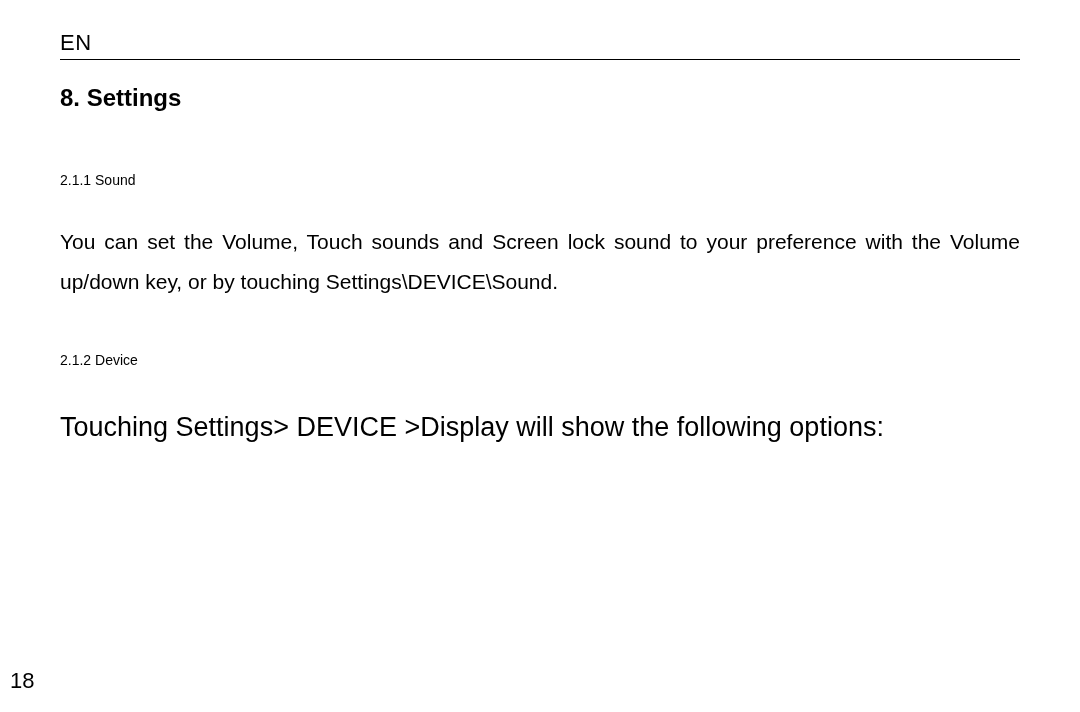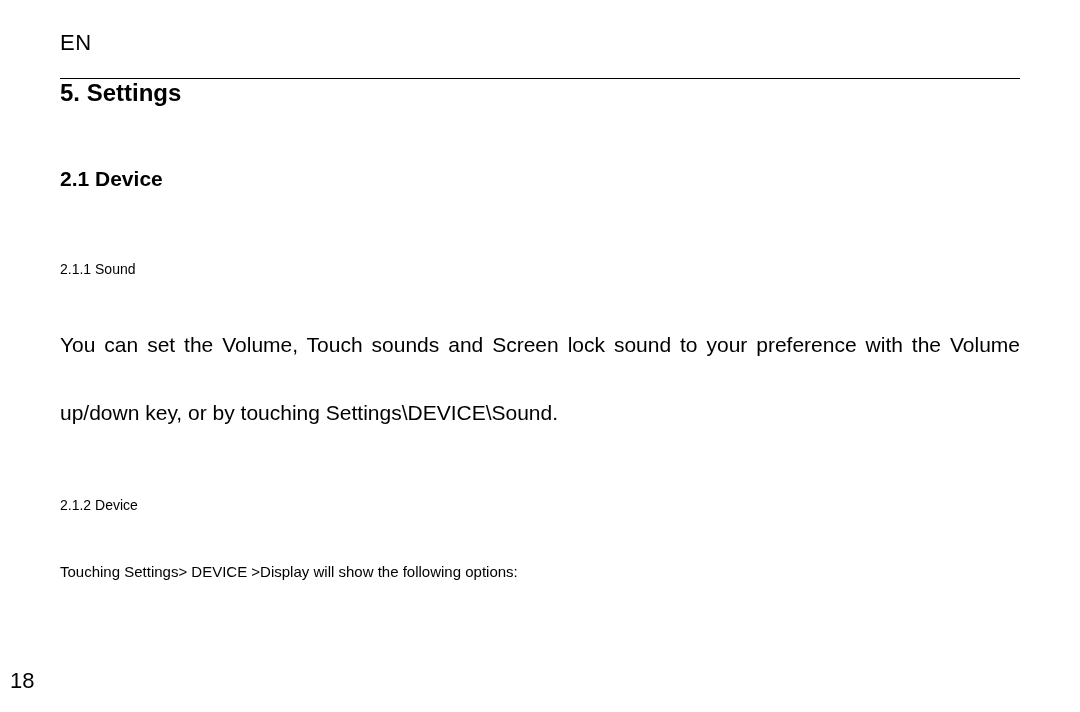--- a/index.html
+++ b/index.html
@@ -13,69 +13,69 @@
   }
   .page {
     box-sizing: border-box;
     width: 1080px;
     height: 712px;
     padding: 30px 60px 20px 60px;
     position: relative;
   }
   .lang-bar {
     font-size: 22px;
-    padding-bottom: 22px;
+    padding-bottom: 3px;
     border-bottom: 1.5px solid #000;
+    margin-bottom: 24px;
     letter-spacing: 0.5px;
   }
   .h1 {
     font-size: 24px;
     font-weight: bold;
     margin-bottom: 60px;
   }
   .h2 {
     font-size: 21px;
     font-weight: bold;
     margin-bottom: 70px;
   }
   .h3 {
     font-size: 14px;
     font-weight: normal;
     margin-bottom: 34px;
   }
   .para {
     font-size: 21px;
-    line-height: 68px;
+    line-height: 40px;
     text-align: justify;
     margin-bottom: 50px;
   }
   .para2 {
-    font-size: 15px;
+    font-size: 27px;
     line-height: 50px;
     margin-bottom: 0;
   }
   .page-number {
     position: absolute;
     bottom: 18px;
     left: 10px;
     width: 100%;
     text-align: left;
     font-size: 22px;
   }
 </style>
 </head>
 <body>
 
 <div class="page">
 
   <div class="lang-bar">EN</div>
 
-  <div class="h1">5. Settings</div>
+  <div class="h1">8. Settings</div>
 
-  <div class="h2">2.1 Device</div>
 
   <div class="h3">2.1.1 Sound</div>
 
   <div class="para">You can set the Volume, Touch sounds and Screen lock sound to your preference with the Volume up/down key, or by touching Settings\DEVICE\Sound.</div>
 
   <div class="h3">2.1.2 Device</div>
 
   <div class="para2">Touching Settings&gt; DEVICE &gt;Display will show the following options:</div>
 
 

